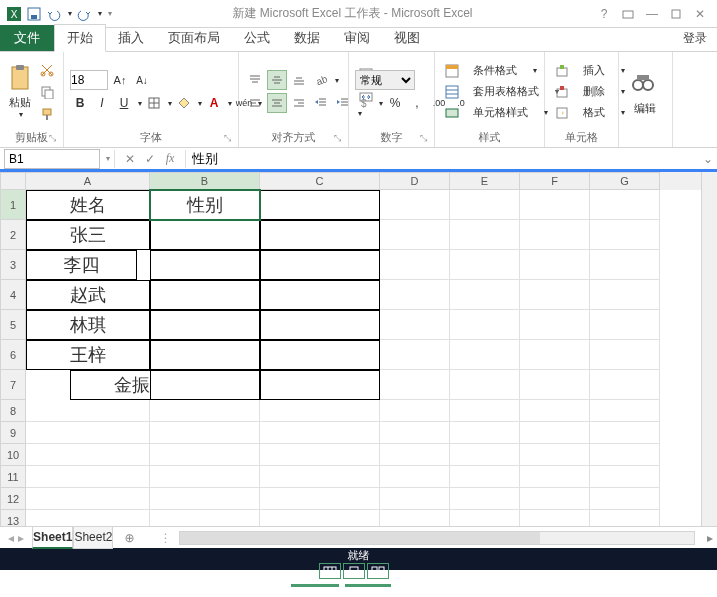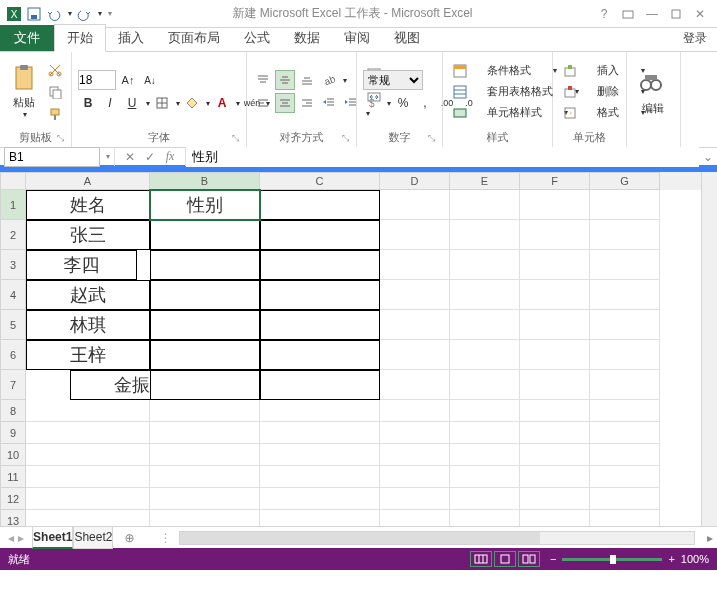--- a/index.html
+++ b/index.html
@@ -32,24 +32,24 @@
 .col { display: flex; flex-direction: column; gap: 2px; justify-content: center; }
 .row { display: flex; gap: 2px; align-items: center; }
 .mini-btn { width: 20px; height: 20px; border: 1px solid transparent; display: flex; align-items: center; justify-content: center; font-size: 12px; cursor: pointer; }
 .mini-btn.active { background: #d4e6d4; border-color: #8fbb8f; }
 
 .font-select { height: 20px; border: 1px solid #c0c0c0; font-size: 12px; background: #fff; }
 .font-name { width: 90px; }
 .font-size { width: 38px; }
 select.num-fmt { width: 60px; height: 20px; border: 1px solid #c0c0c0; font-size: 11px; }
 
-.ribbon-item { display: flex; align-items: center; gap: 20px; font-size: 11px; cursor: pointer; padding: 2px 4px; white-space: nowrap; }
-
-
-.formula-bar { height: 24px; display: flex; align-items: center; border-bottom: 7px solid #3b82f6; background: #fff; }
+.ribbon-item { display: flex; align-items: center; gap: 14px; font-size: 11px; cursor: pointer; padding: 2px 4px; white-space: nowrap; }
+
+
+.formula-bar { height: 24px; display: flex; align-items: center; border-bottom: 3px solid #3b82f6; background: #fff; }
 .namebox { width: 96px; height: 20px; border: 1px solid #c0c0c0; margin: 0 4px; padding: 0 4px; font-size: 12px; }
 .fx-btns { display: flex; gap: 2px; padding: 0 6px; border-left: 1px solid #e0e0e0; border-right: 1px solid #e0e0e0; }
 .fx-btn { width: 18px; height: 18px; display: flex; align-items: center; justify-content: center; font-size: 12px; color: #888; cursor: pointer; }
 .fx-label { font-style: italic; font-family: "Times New Roman", serif; }
 .formula-input { flex: 1; border: none; height: 20px; padding: 0 6px; font-size: 13px; outline: none; }
 .fb-expand { width: 18px; cursor: pointer; color: #888; text-align: center; }
 
 
 .grid-area { position: relative; height: 354px; overflow: hidden; display: flex; }
 .grid-main { flex: 1; overflow: hidden; }
@@ -71,21 +71,21 @@
 
 .sheetbar { height: 22px; display: flex; align-items: center; background: #fff; border-top: 1px solid #d4d4d4; }
 .sheet-nav { display: flex; gap: 4px; padding: 0 8px; color: #aaa; }
 .sheet-tab { padding: 3px 0; border: 1px solid #d4d4d4; border-top: none; font-size: 12px; cursor: pointer; background: #f5f5f5; }
 .sheet-tab.active { background: #fff; border-bottom: 2px solid #217346; font-weight: bold; }
 .sheet-add { width: 20px; text-align: center; cursor: pointer; color: #888; margin-left: 6px; }
 .hscroll { flex: 1; margin: 0 8px; height: 14px; background: #f0f0f0; border: 1px solid #d4d4d4; position: relative; }
 .hscroll-thumb { position: absolute; left: 0; width: 70%; height: 100%; background: #ddd; }
 
 
-.statusbar { height: 22px; background: #701a75; color: #fff; display: flex; align-items: center; padding: 0 8px; font-size: 11px; }
+.statusbar { height: 22px; background: #0f172a; color: #fff; display: flex; align-items: center; padding: 0 8px; font-size: 11px; flex-direction: column; }
 .status-left { flex: 1; }
 .view-btns { display: flex; gap: 2px; margin-right: 10px; }
 .view-btn { width: 22px; height: 16px; border: 1px solid #4a9b6e; display: flex; align-items: center; justify-content: center; cursor: pointer; }
 .zoom { display: flex; align-items: center; gap: 6px; }
 .zoom-slider { width: 100px; height: 3px; background: #4a9b6e; position: relative; }
 .zoom-thumb { position: absolute; left: 48%; top: -3px; width: 6px; height: 9px; background: #fff; }
 
 svg { display: block; }
 .caret { font-size: 8px; margin-left: 2px; }
 </style>
@@ -145,21 +145,21 @@
   <div class="tab">页面布局</div>
   <div class="tab">公式</div>
   <div class="tab">数据</div>
   <div class="tab">审阅</div>
   <div class="tab">视图</div>
   <div class="login">登录</div>
 </div>
 
 <div class="ribbon">
 
-  <div class="group" style="width:72px">
+  <div class="group" style="width:64px">
     <div class="group-body">
       <div class="big-btn">
         <svg class="icon">
             <rect x="6" y="2" width="16" height="22" fill="#f4d088" stroke="#b08830"></rect>
             <rect x="10" y="0" width="8" height="5" rx="1" fill="#888"></rect>
           </svg>
         <span>粘贴</span>
         <span class="caret">▾</span>
       </div>
       <div class="col">

